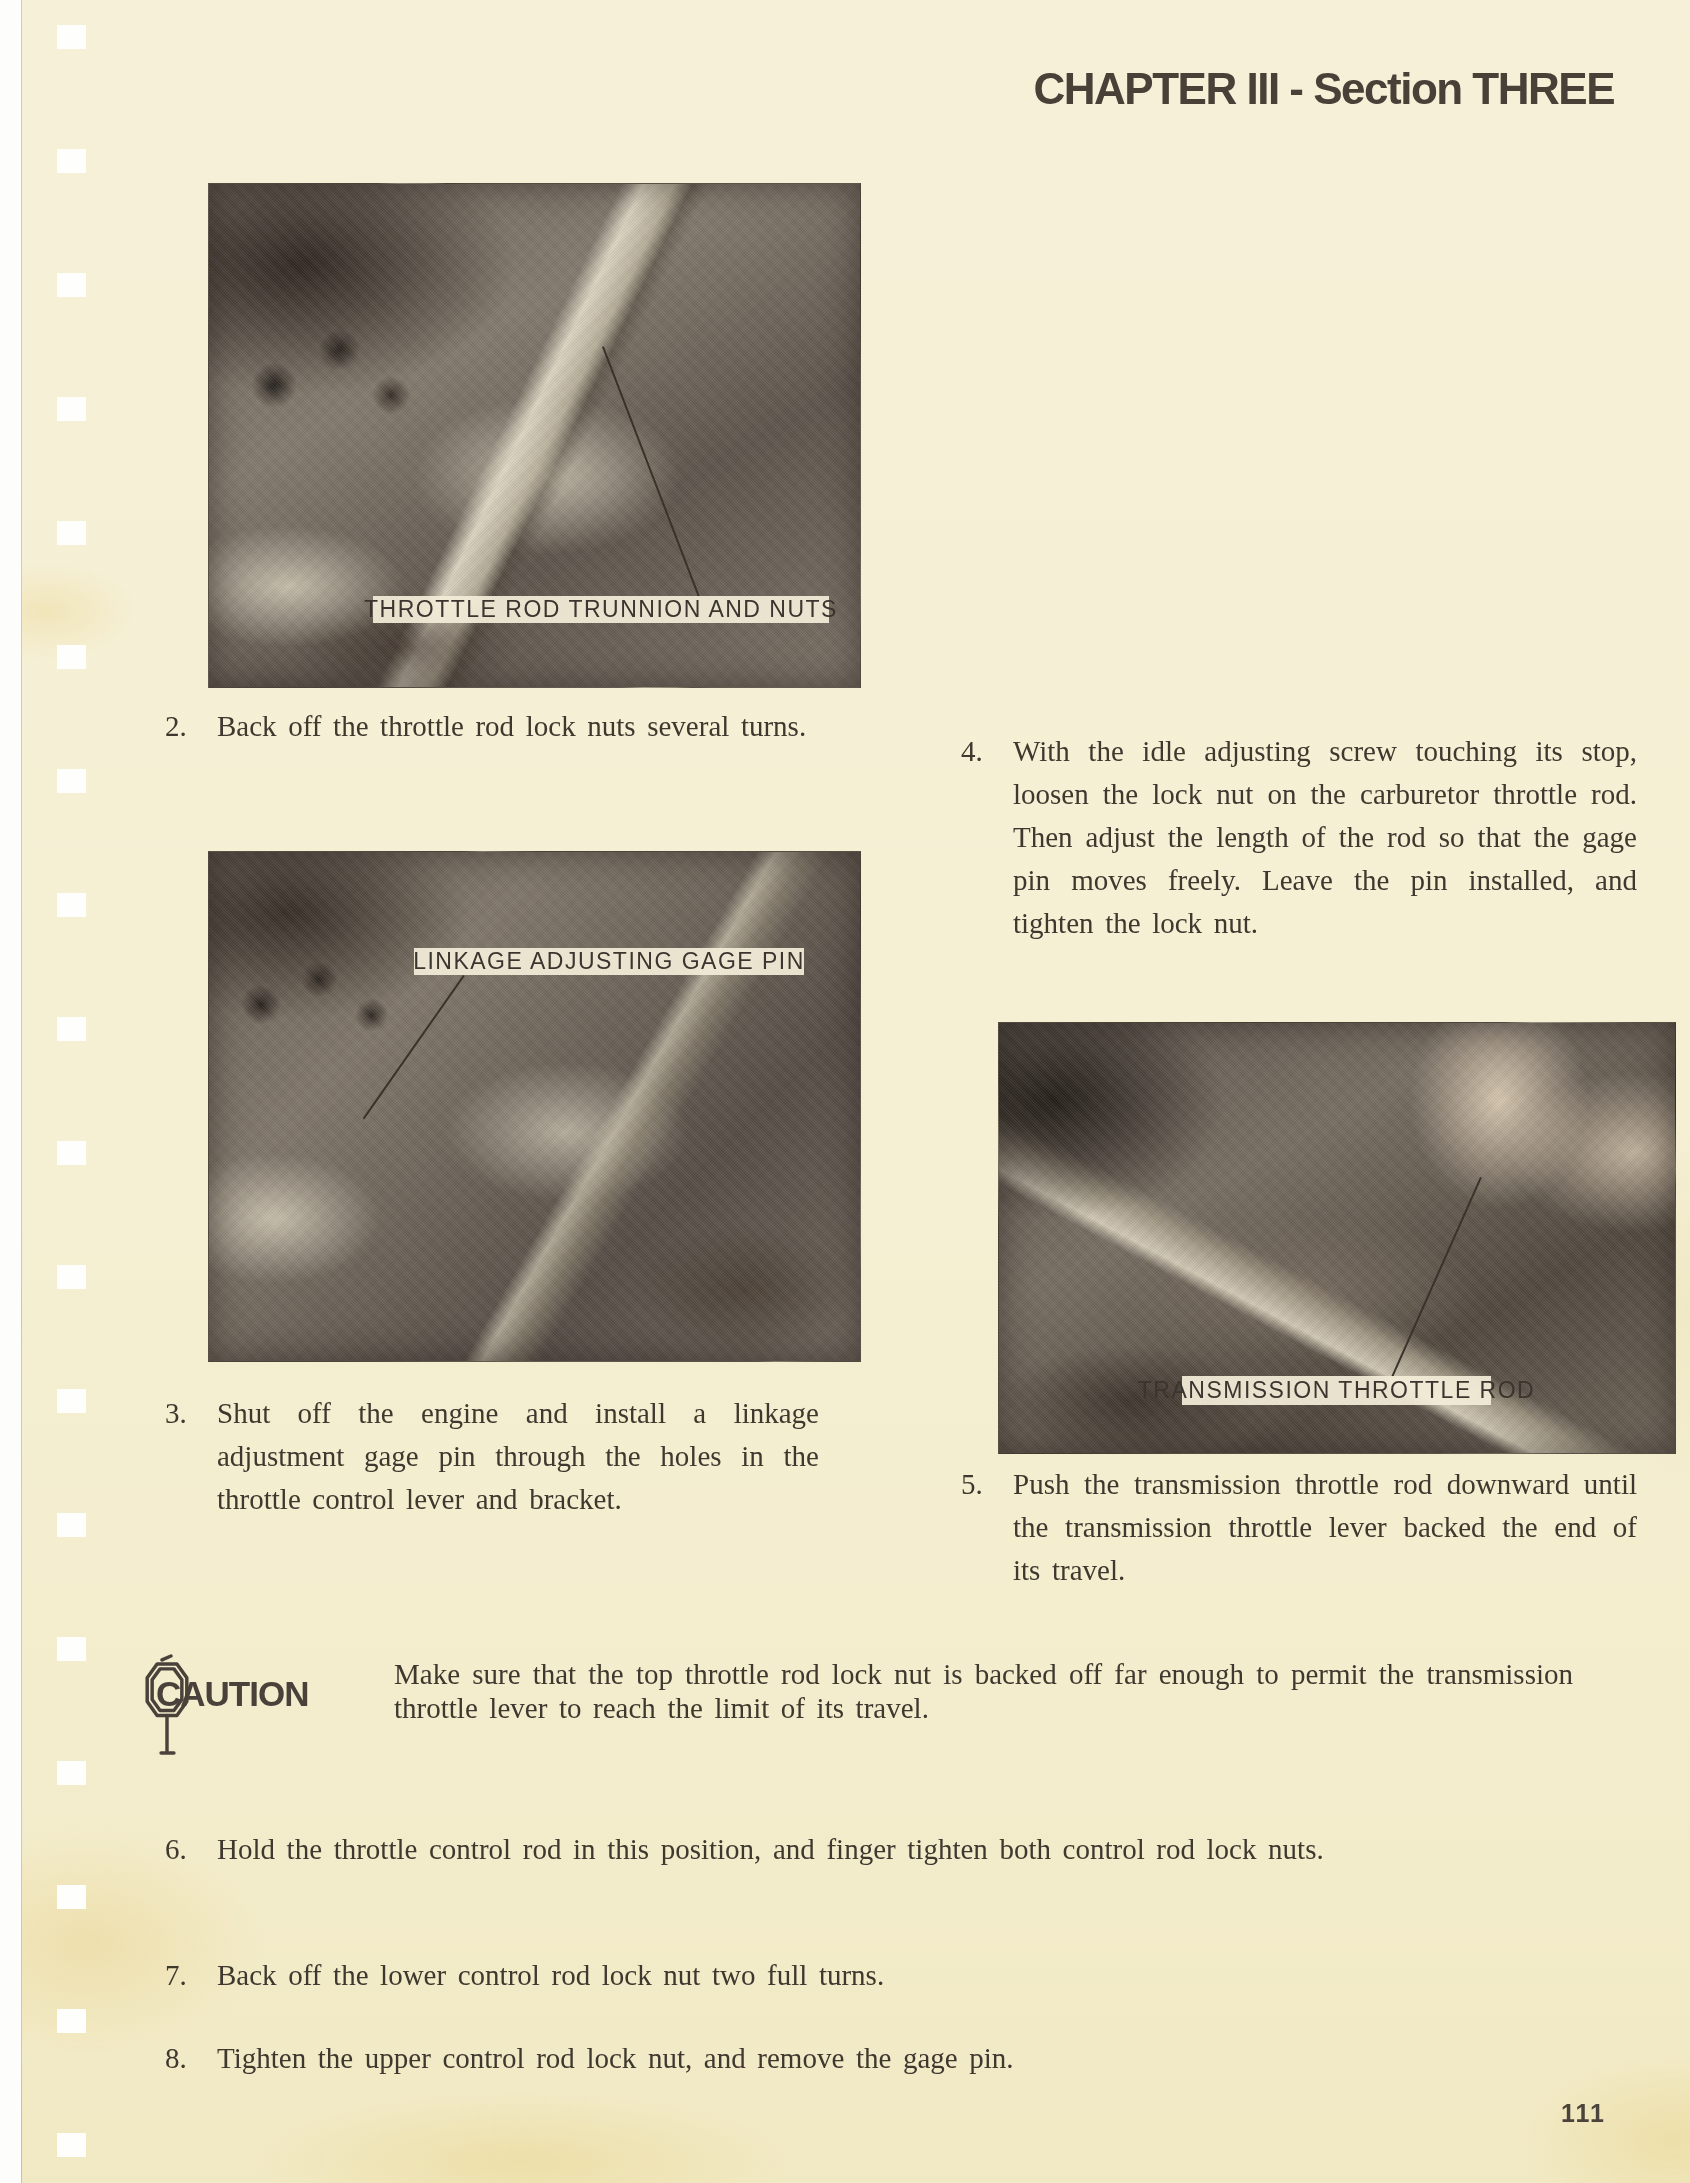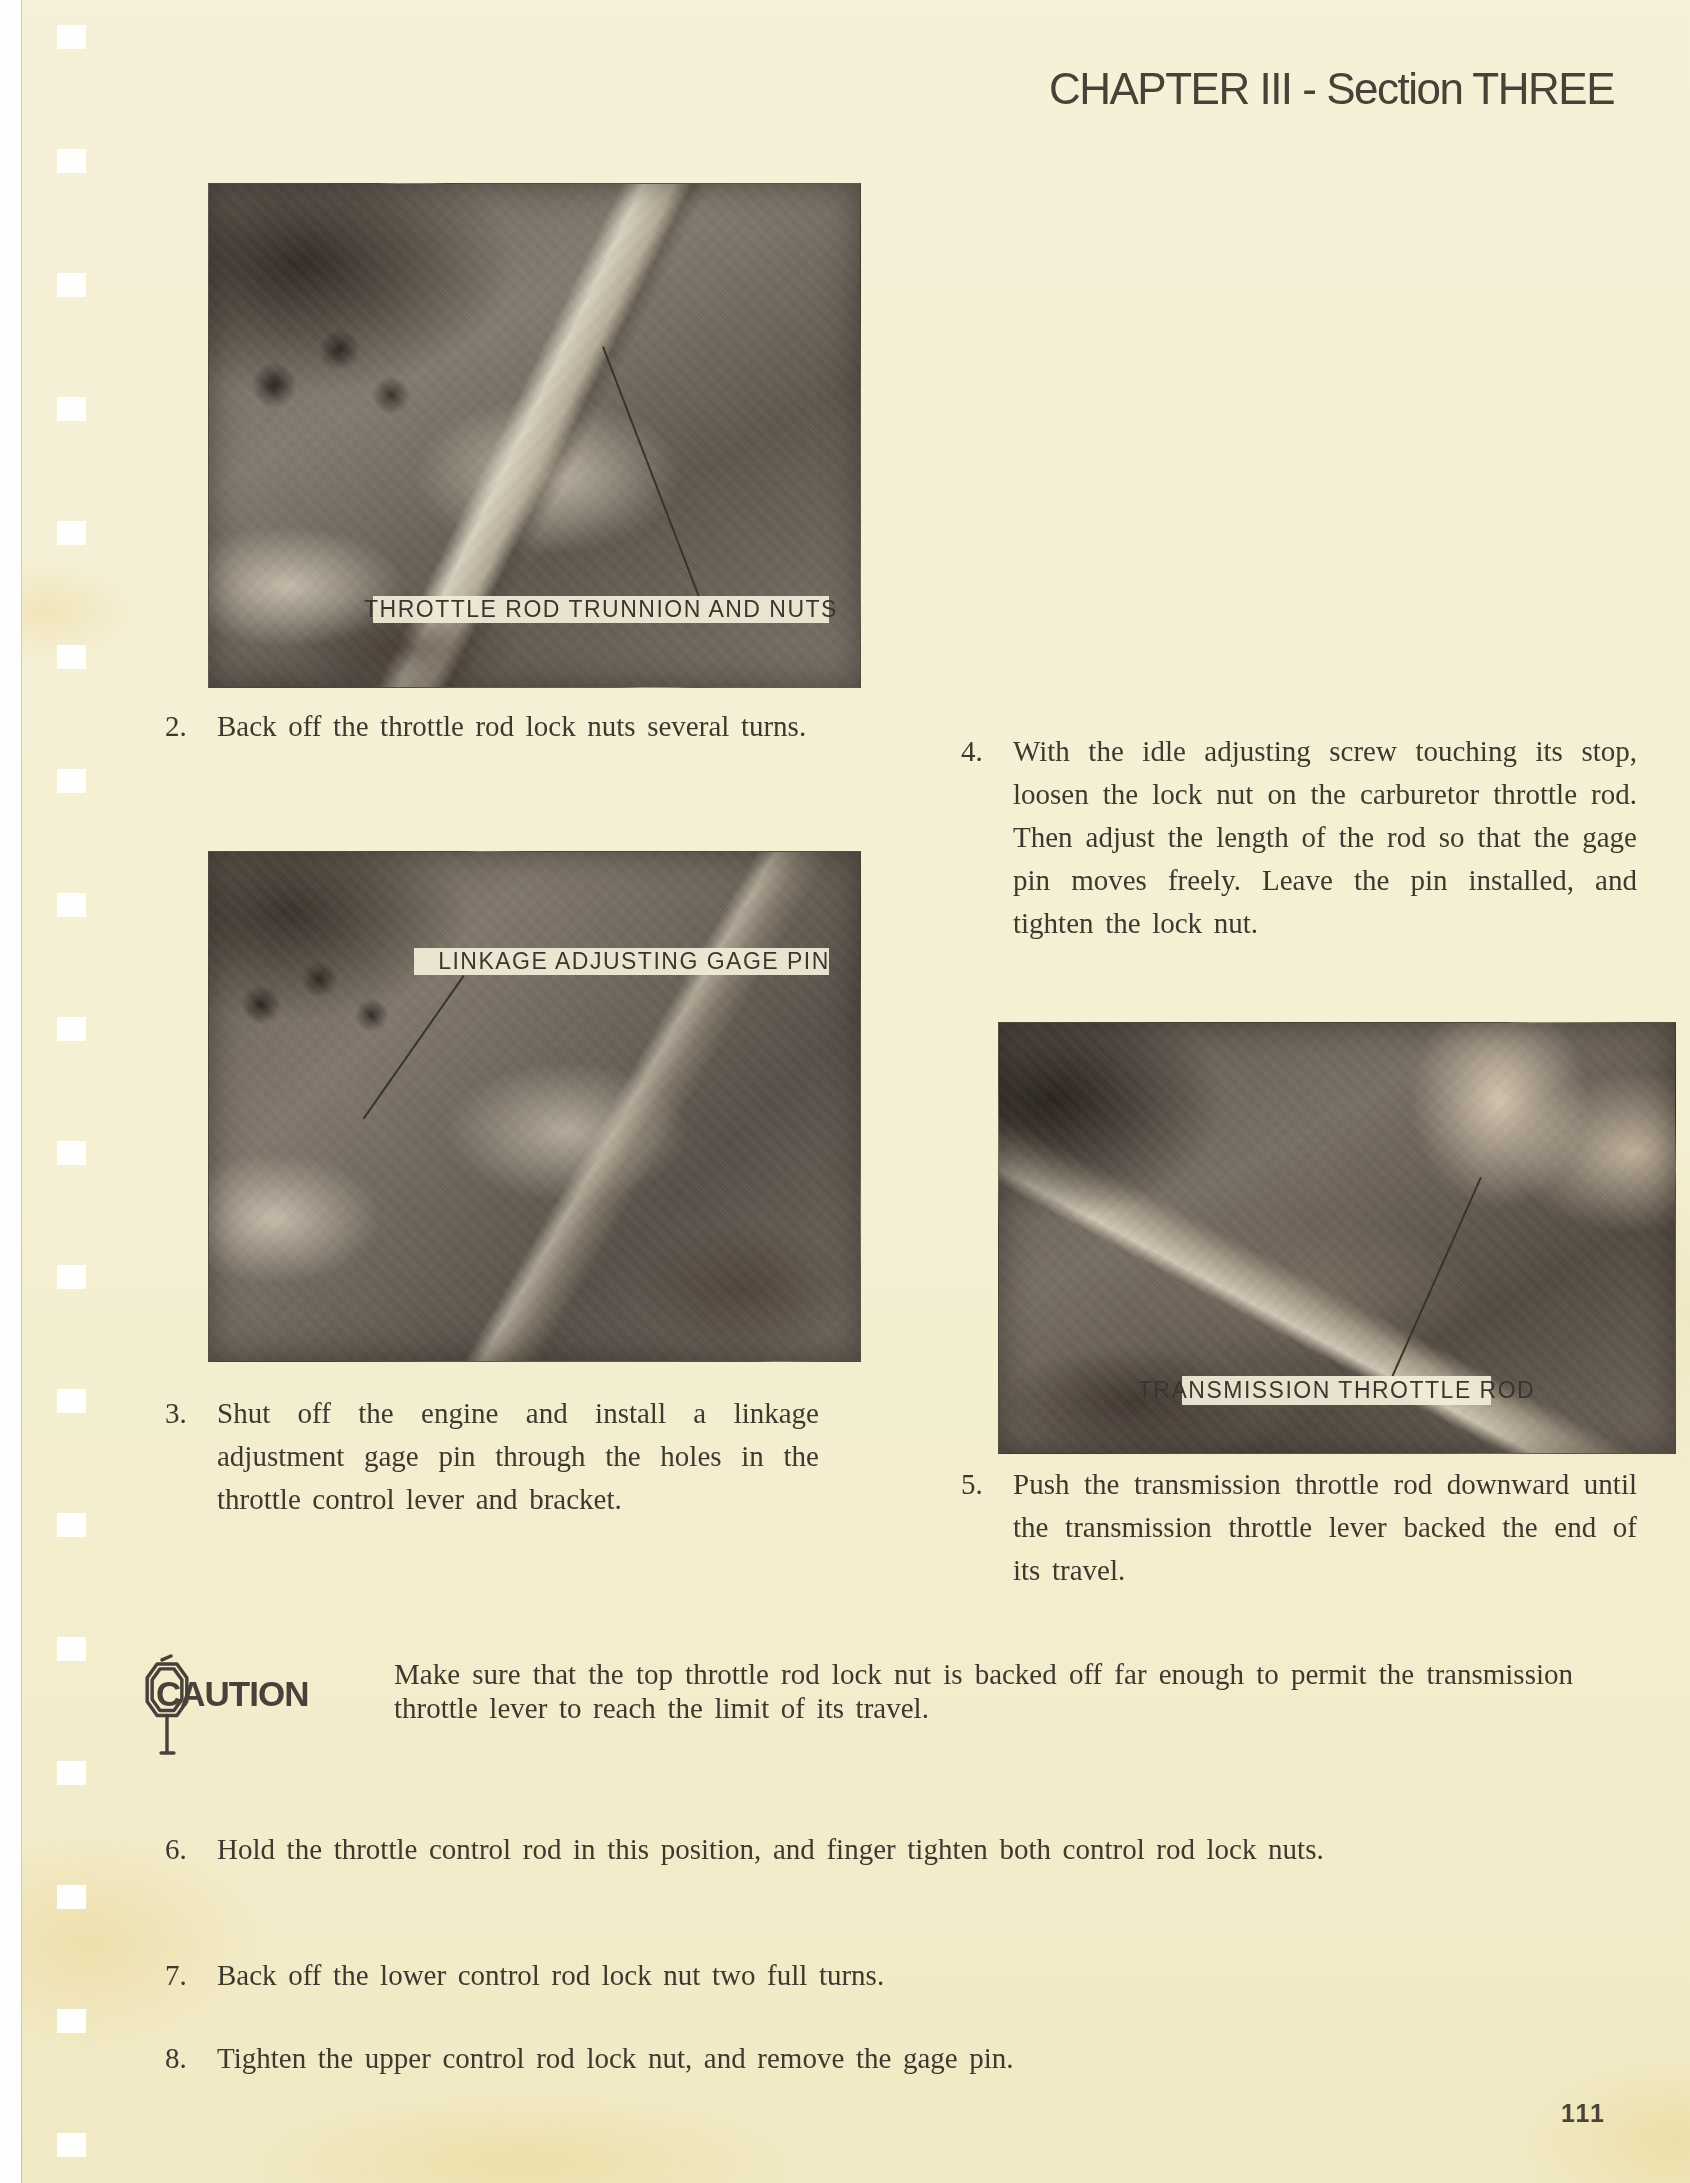--- a/index.html
+++ b/index.html
@@ -23,21 +23,21 @@
   
   .holes{
     position:absolute;left:35px;top:0;width:29px;height:2183px;
     background:repeating-linear-gradient(to bottom,
       transparent 0 25px,#fefefc 25px 49px,transparent 49px 124px);
   }
   
   .header{
     position:absolute;top:64px;right:77px;
     font-family:"Liberation Sans","DejaVu Sans",sans-serif;
-    font-weight:normal;font-size:44px;letter-spacing:-1.5px;color:#474138;
+    font-weight:bold;font-size:44px;letter-spacing:-1.5px;color:#474138;
     white-space:nowrap;
   }
   
   .photo{position:absolute;overflow:hidden;border:0.5px solid rgba(50,40,30,.35);}
   .photo::before{content:"";position:absolute;inset:0;
     background-image:
       repeating-linear-gradient(45deg, rgba(255,255,255,.07) 0 1px, transparent 1px 2px),
       repeating-linear-gradient(-45deg, rgba(0,0,0,.06) 0 1px, transparent 1px 2px);}
   .photo::after{content:"";position:absolute;inset:0;box-shadow:inset 0 0 35px rgba(25,20,15,.5);}
   .p1{left:146px;top:175px;width:651px;height:503px;
@@ -83,21 +83,21 @@
       linear-gradient(150deg,#5f574e 0%,#776d62 35%,#51483f 70%,#6e6459 100%);}
   
   .cap{
     position:absolute;display:flex;align-items:center;justify-content:center;
     background:rgba(243,237,216,.93);color:#3b352f;
     font-family:"Liberation Sans","DejaVu Sans",sans-serif;
     font-size:23px;letter-spacing:1.5px;white-space:nowrap;z-index:3;
   }
   .p1 .cap{left:164px;top:412px;width:456px;height:27px;}
   .p2 .cap{left:187px;top:411px;width:352px;height:26px;}
-  .p3 .cap{left:205px;top:96px;width:390px;height:27px;padding-left:25px;}
+  .p3 .cap{left:205px;top:96px;width:390px;height:27px;}
   .p4 .cap{left:183px;top:353px;width:309px;height:29px;}
   
   .leader{position:absolute;width:1.5px;background:#3a332c;transform-origin:top left;z-index:2;}
   .p1 .leader{left:393px;top:163px;height:268px;transform:rotate(-21deg);}
   .p2 .leader{left:293px;top:326px;height:99px;transform:rotate(-30deg);}
   .p2 .leader2{left:539px;top:437px;height:85px;transform:rotate(-40deg);}
   .p3 .leader{left:254px;top:123px;height:175px;transform:rotate(35deg);}
   .p4 .leader{left:481px;top:154px;height:218px;transform:rotate(24deg);}
   
   .step{position:absolute;font-size:29px;line-height:43px;color:#3f382f;word-spacing:.15em;}

